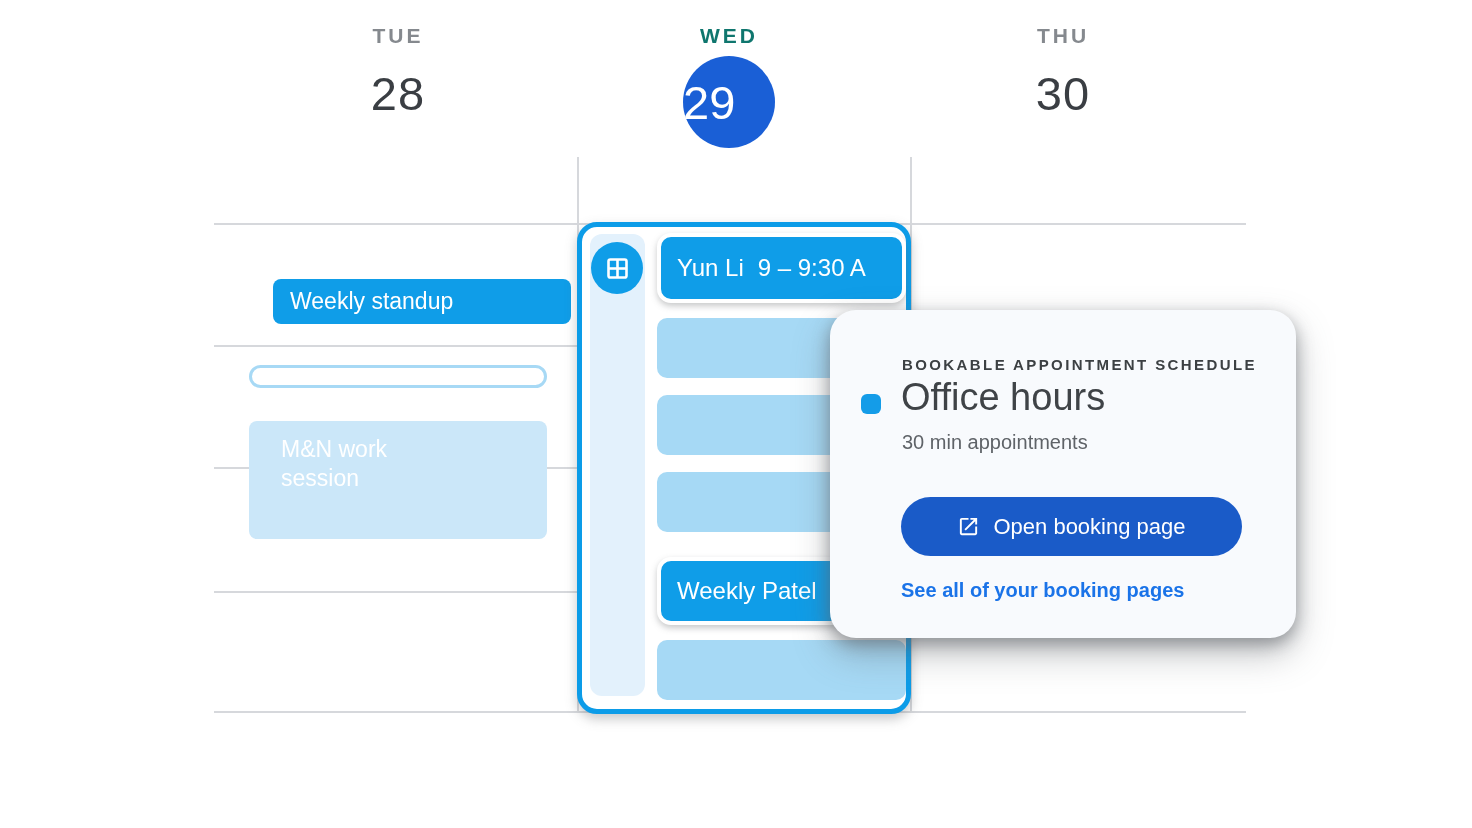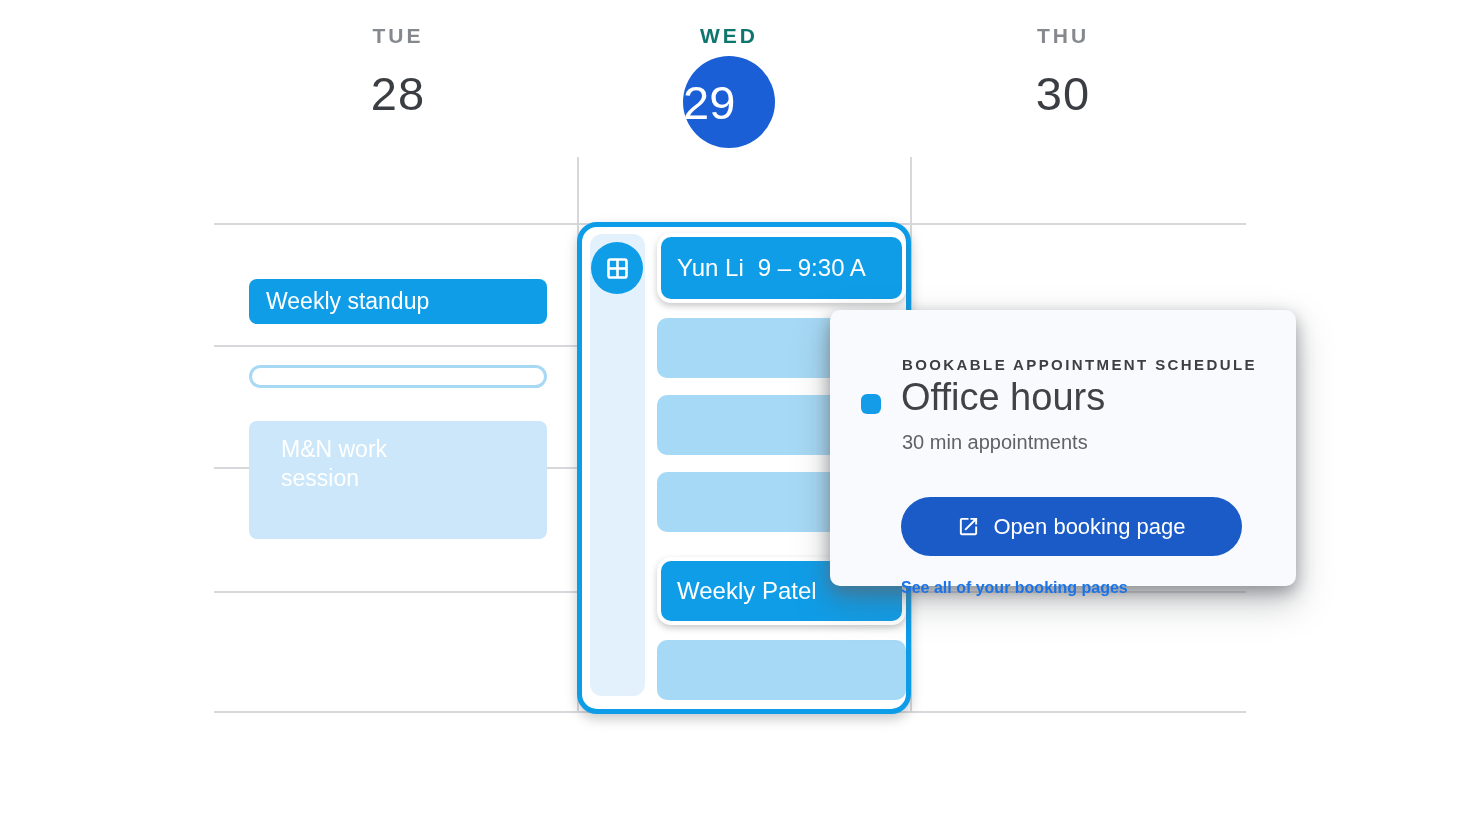--- a/index.html
+++ b/index.html
@@ -15,21 +15,21 @@
   .date-circle{
     margin:8px auto 0;width:92px;height:92px;border-radius:50%;
     background:#1A5FD6;display:flex;align-items:center;
   }
   .date-circle .num{font-size:47px;color:#ffffff;font-weight:400;}
   
   .hline{position:absolute;left:214px;width:1032px;height:2px;background:#D6D8DC;}
   .vline{position:absolute;top:157px;width:2px;height:556px;background:#D6D8DC;}
   
   .evt{position:absolute;left:249px;width:298px;border-radius:8px;box-sizing:border-box;}
-  .evt-solid{background:#0F9DE8;}
+  .evt-solid{background:#0F9DE8;margin-left:24px;}
   .evt-solid .lbl{color:#fff;font-size:23px;font-weight:500;padding-left:17px;line-height:45px;white-space:nowrap;}
   .evt-outline{background:transparent;border:3px solid #A7D9F5;border-radius:13px;}
   .evt-tint{background:#CBE7F9;}
   .evt-tint .lbl{color:#fff;font-size:23px;font-weight:500;padding:14px 0 0 32px;line-height:1.28;max-width:175px;}
   
   .wed-box{
     position:absolute;left:577px;top:222px;width:334px;height:492px;box-sizing:border-box;
     background:#ffffff;border:5px solid #0C9CE8;border-radius:20px;
     box-shadow:0 5px 12px rgba(96,99,104,.35);z-index:3;
   }
@@ -37,34 +37,34 @@
   .strip-circle{
     position:absolute;left:1px;top:8px;width:52px;height:52px;border-radius:50%;
     background:#0F9DE8;display:flex;align-items:center;justify-content:center;
   }
   .slot{position:absolute;left:75px;width:249px;box-sizing:border-box;border-radius:10px;}
   .slot-booked{background:#0F9DE8;border:4px solid #ffffff;border-radius:14px;box-shadow:0 3px 6px rgba(96,99,104,.35);overflow:hidden;text-align:center;}
   .slot-booked .txt{display:flex;gap:14px;align-items:center;color:#fff;font-size:24px;font-weight:500;padding-left:16px;white-space:nowrap;height:100%;}
   .slot-free{background:#A6D9F5;}
   
   .popup{
-    position:absolute;left:830px;top:310px;width:466px;height:276px;box-sizing:border-box;
-    background:#F8FAFD;border-radius:10px;z-index:10;
+    position:absolute;left:830px;top:310px;width:466px;height:328px;box-sizing:border-box;
+    background:#F8FAFD;border-radius:26px;z-index:10;
     box-shadow:0 6px 16px rgba(95,99,104,.55), 0 16px 36px rgba(95,99,104,.38);
   }
   .eyebrow{position:absolute;left:72px;top:46px;font-size:15px;font-weight:700;letter-spacing:2.4px;color:#3C4043;}
   .bullet{position:absolute;left:31px;top:84px;width:20px;height:20px;border-radius:6px;background:#149CE8;}
   .popup-title{position:absolute;left:71px;top:66px;font-size:38px;font-weight:400;color:#3F4347;}
   .popup-sub{position:absolute;left:72px;top:121px;font-size:20px;color:#5F6368;}
   .booking-btn{
     position:absolute;left:71px;top:187px;width:341px;height:59px;border:none;border-radius:30px;
     background:#1A5BC8;color:#ffffff;display:flex;align-items:center;justify-content:center;gap:13px;
     font-family:"Liberation Sans", sans-serif;font-size:22px;font-weight:500;cursor:pointer;
   }
-  .booking-link{position:absolute;left:71px;top:269px;font-size:16px;font-weight:700;color:#1A73E8;text-decoration:none;cursor:pointer;}
+  .booking-link{position:absolute;left:71px;top:269px;font-size:20px;font-weight:700;color:#1A73E8;text-decoration:none;cursor:pointer;}
   .icon-svg{display:block;}
 </style>
 </head>
 <body>
 
 <div class="canvas">
 
   <div class="hline" style="top:223px"></div>
   <div class="hline" style="top:345px"></div>
   <div class="hline" style="top:467px"></div>

